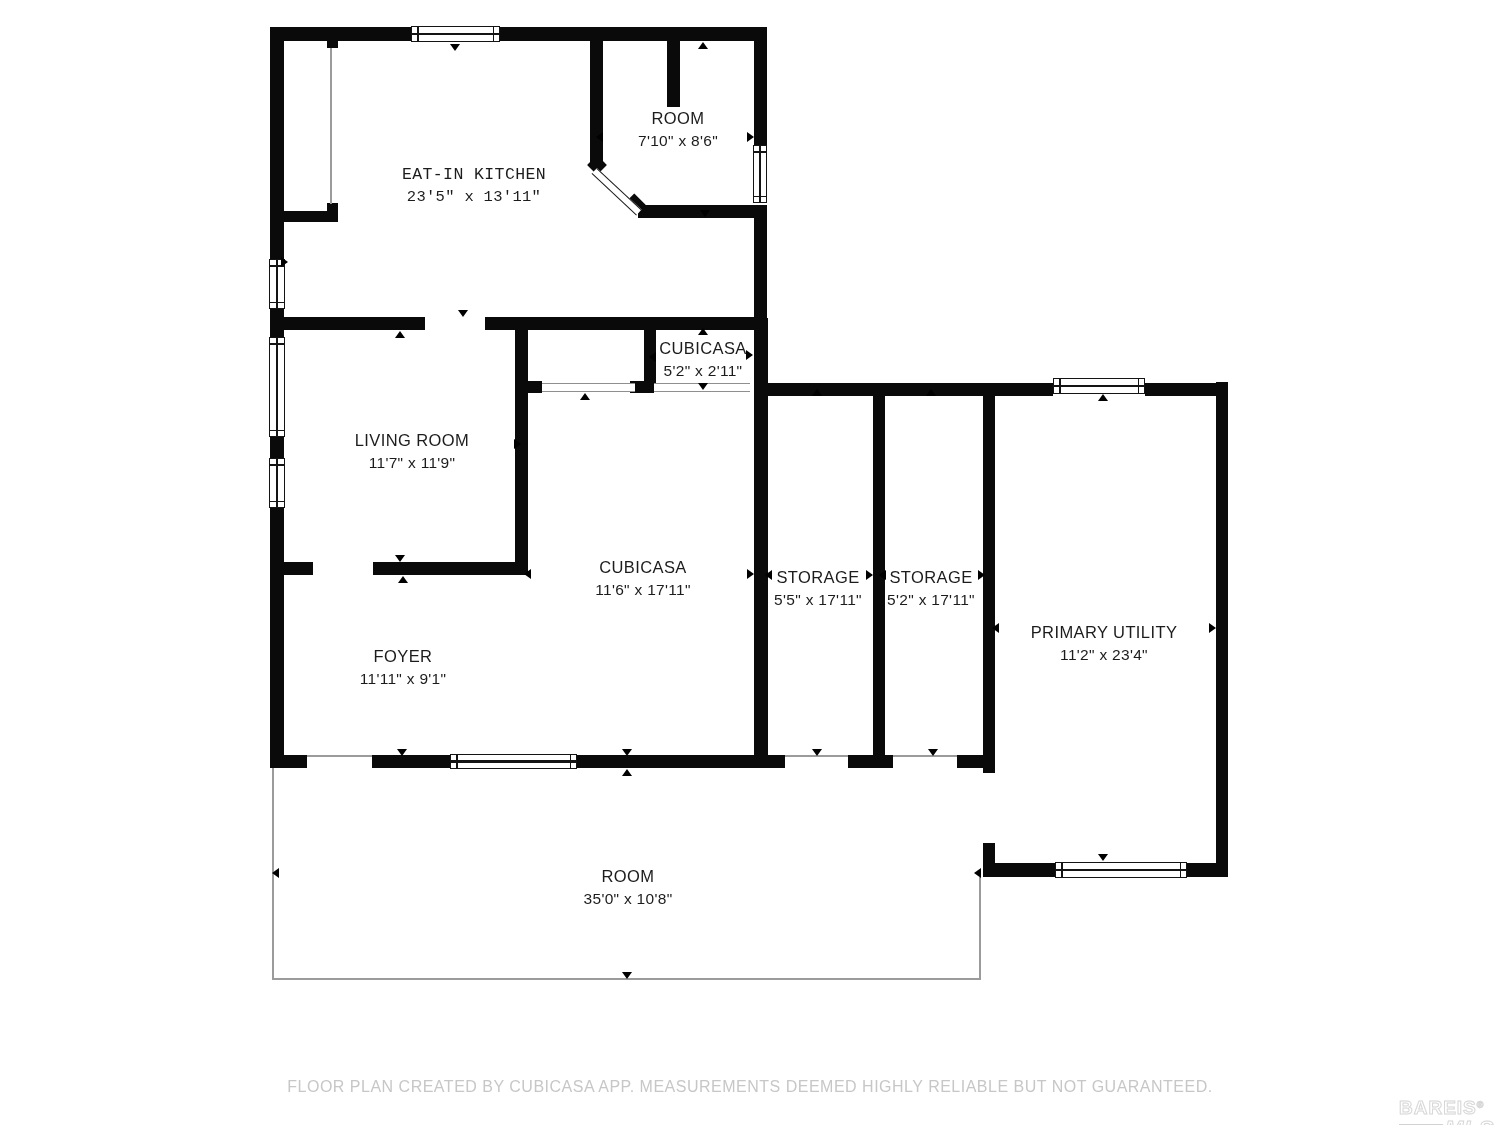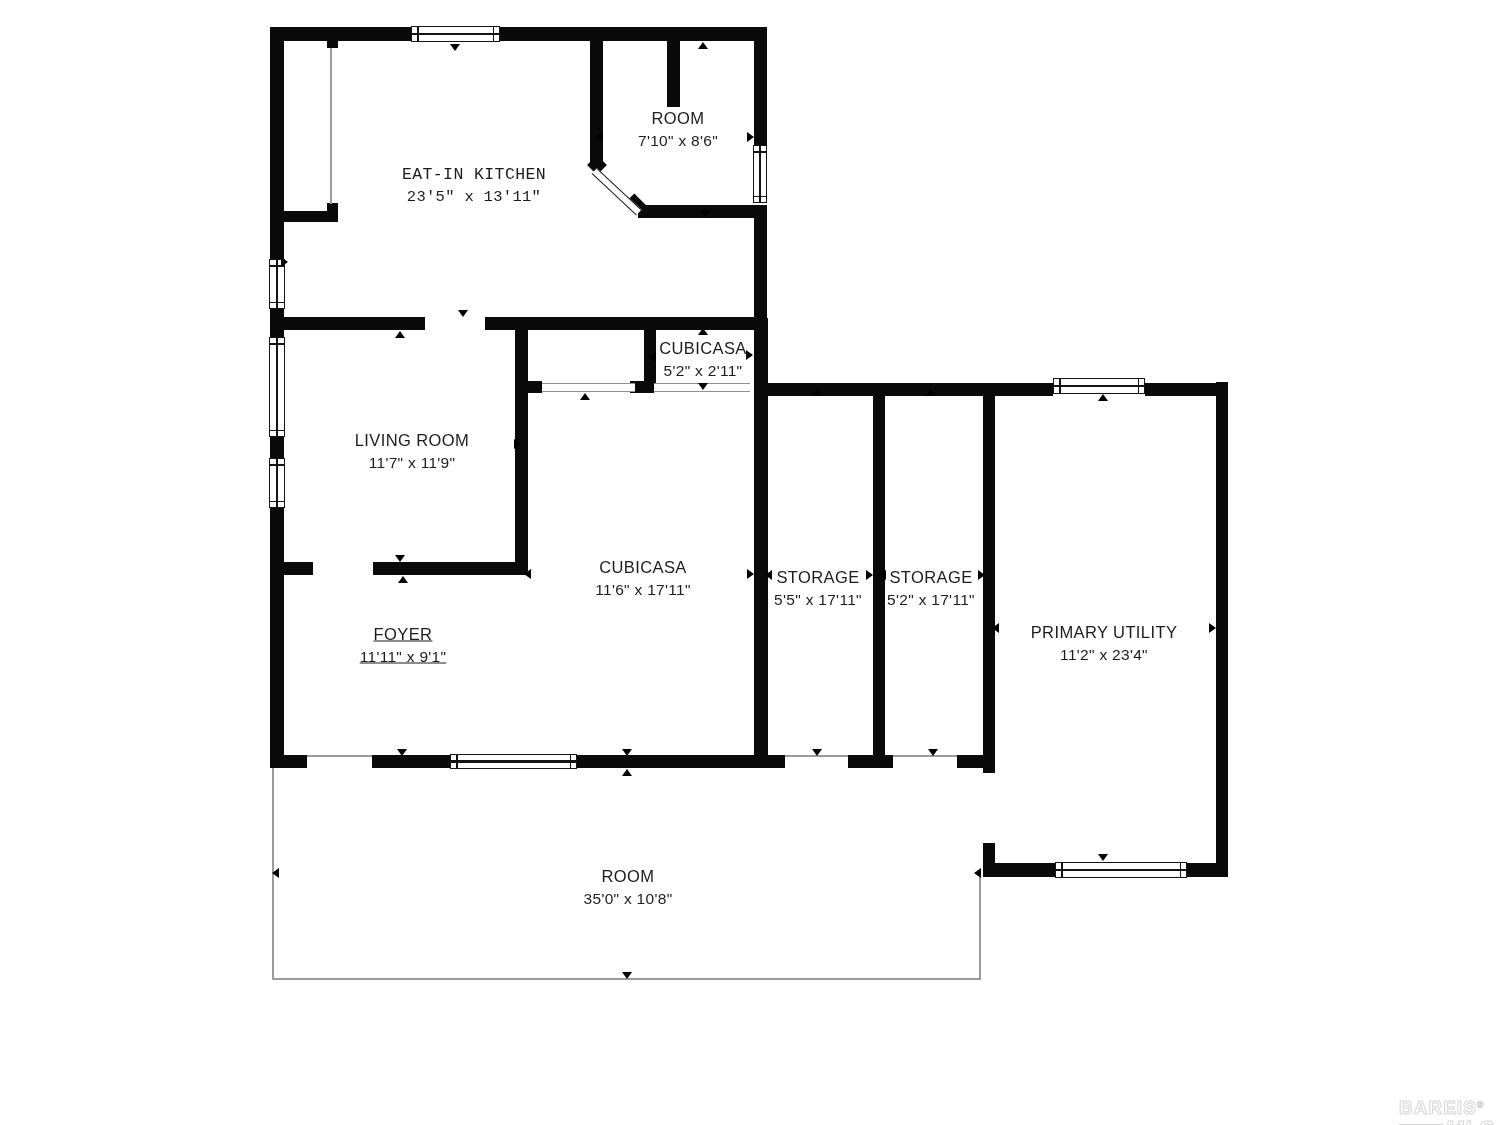--- a/index.html
+++ b/index.html
@@ -32,20 +32,21 @@
   #brand-name{font-size:19px;font-weight:bold;letter-spacing:1px;}
   #brand-reg{font-size:9px;vertical-align:super;}
   #brand-row{display:flex;align-items:center;margin-top:1px;}
   #brand-bar{width:44px;height:10px;background:#d2d2d2;-webkit-text-stroke:0;}
   #brand-sub{font-size:22px;font-weight:bold;font-style:italic;margin-left:2px;letter-spacing:1px;}
 </style>
 </head>
 <body>
 
 <div id="plan">
+  <div id="footer-note">FLOOR PLAN CREATED BY CUBICASA APP. MEASUREMENTS DEEMED HIGHLY RELIABLE BUT NOT GUARANTEED.</div>
   <div id="brand-logo">
     <div><span id="brand-name">BAREIS</span><span id="brand-reg">®</span></div>
     <div id="brand-row">
       <span id="brand-bar"></span>
       <span id="brand-sub">MLS</span>
     </div>
   </div>
 <div class="wall" style="left: 270px; top: 27px; width: 497px; height: 14px;"></div>
     <div class="wall" style="left: 270px; top: 41px; width: 14px; height: 219px;"></div>
     <div class="wall" style="left: 270px; top: 307px; width: 14px; height: 11px;"></div>
@@ -163,21 +164,21 @@
       <div class="room-dims">5'5" x 17'11"</div>
     </div>
     <div class="room-label" style="left: 931px; top: 588px;">
       <div class="room-name">STORAGE</div>
       <div class="room-dims">5'2" x 17'11"</div>
     </div>
     <div class="room-label" style="left: 1104px; top: 643px;">
       <div class="room-name">PRIMARY UTILITY</div>
       <div class="room-dims">11'2" x 23'4"</div>
     </div>
-    <div class="room-label" style="left: 403px; top: 645px; text-decoration: underline;">
+    <div class="room-label" style="left: 403px; top: 667px;">
       <div class="room-name">FOYER</div>
       <div class="room-dims">11'11" x 9'1"</div>
     </div>
     <div class="room-label" style="left: 628px; top: 887px;">
       <div class="room-name">ROOM</div>
       <div class="room-dims">35'0" x 10'8"</div>
     </div>
   </div>
 
 </body></html>

